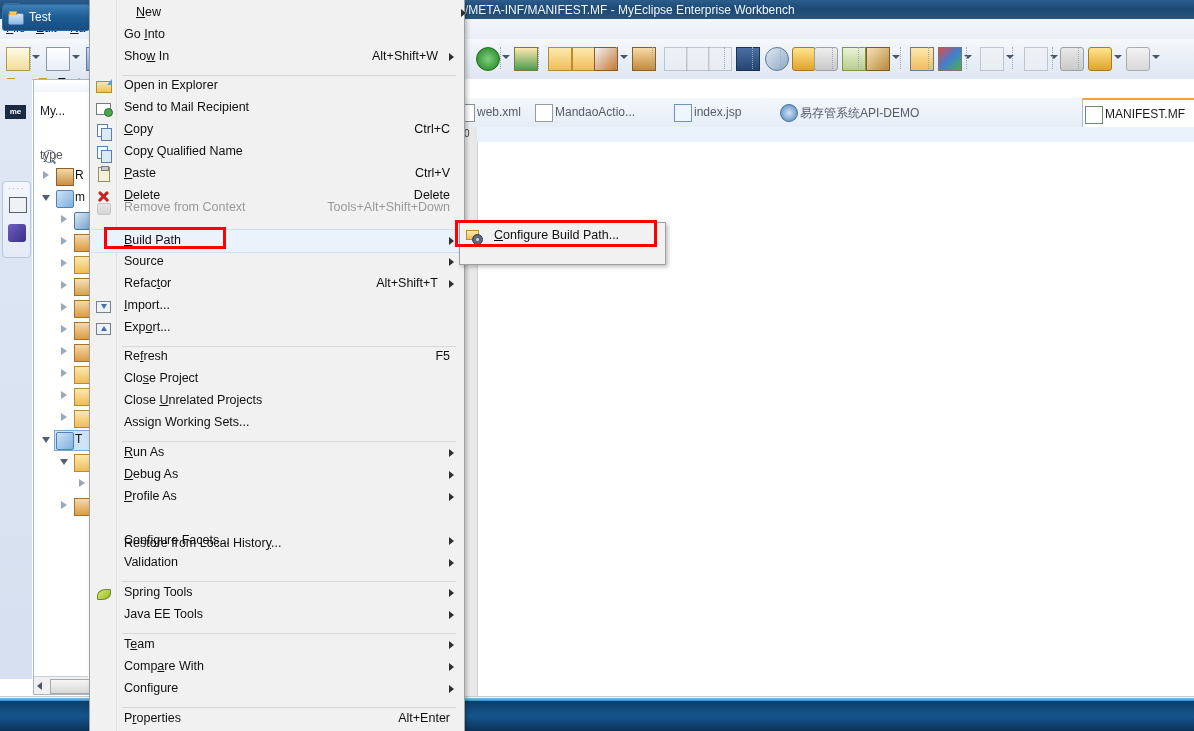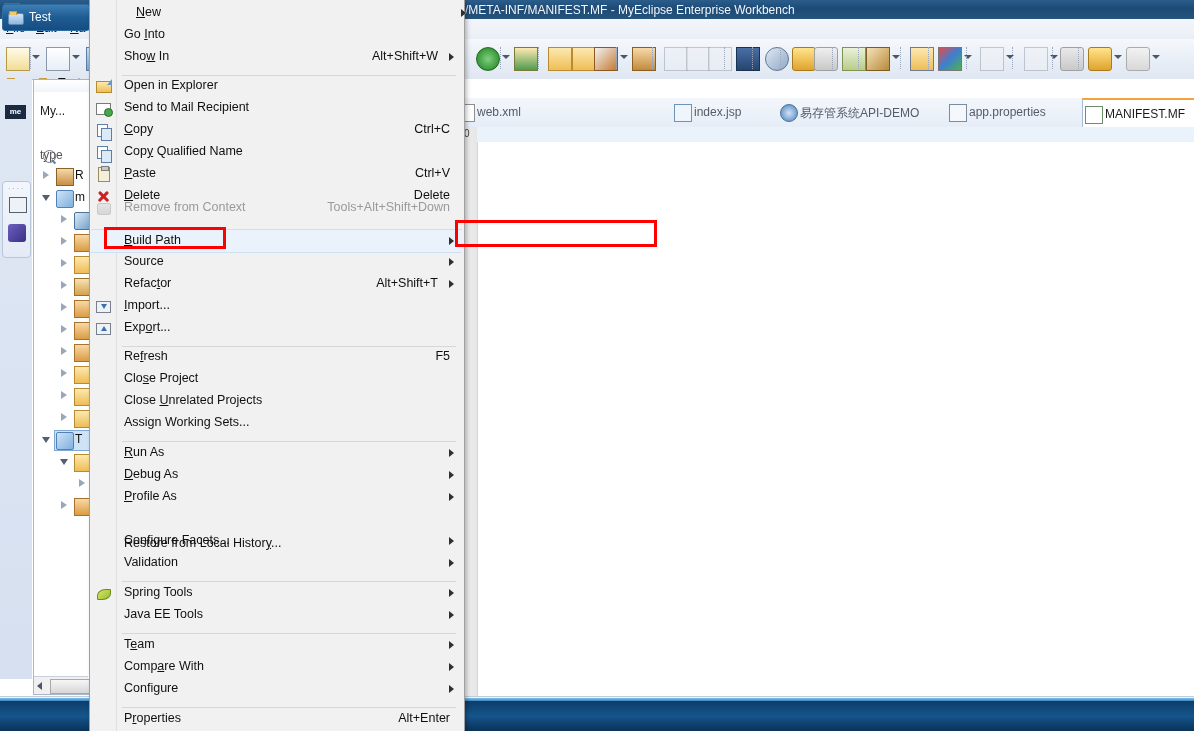--- a/index.html
+++ b/index.html
@@ -582,31 +582,31 @@
     <div class="leftarrow"></div>
     <div class="thumb"></div>
   </div>
 
   <div class="editor-area"></div>
   <div class="etabs" id="etabs">
       <div class="etab" style="left: -7px; width: 92px;">
         <span class="ico" style="background: rgb(255, 255, 255); border: 1px solid rgb(143, 143, 143);"></span>
         <span class="lbl" style="color: rgb(85, 92, 102);">web.xml</span>
       </div>
+      <div class="etab" style="left: 71px; width: 128px;">
+        <span class="ico" style="background: rgb(255, 255, 255); border: 1px solid rgb(154, 154, 154);"></span>
+        <span class="lbl" style="color: rgb(85, 92, 102);">MandaoActio...</span>
+      </div>
       <div class="etab" style="left: 210px; width: 105px;">
         <span class="ico" style="background: rgb(238, 245, 251); border: 1px solid rgb(111, 147, 184);"></span>
         <span class="lbl" style="color: rgb(85, 92, 102);">index.jsp</span>
       </div>
       <div class="etab" style="left: 316px; width: 158px;">
         <span class="ico" style="background: radial-gradient(circle, rgb(207, 227, 247) 0%, rgb(95, 143, 194) 85%); border-radius: 50%; border: 1px solid rgb(70, 114, 157);"></span>
         <span class="lbl" style="color: rgb(85, 92, 102);">易存管系统API-DEMO</span>
-      </div>
-      <div class="etab" style="left: 485px; width: 132px;">
-        <span class="ico" style="background: rgb(244, 248, 252); border: 1px solid rgb(123, 140, 158);"></span>
-        <span class="lbl" style="color: rgb(85, 92, 102);">app.properties</span>
       </div>
       <div class="etab active" style="left: 620px; width: 112px;">
         <span class="ico" style="background: rgb(255, 255, 255); border: 1px solid rgb(107, 143, 107);"></span>
         <span class="lbl">MANIFEST.MF</span>
       </div>
     </div>
   <div class="editor-body">
     <div class="ed-gutter"></div>
     <div class="ed-firstline"></div>
     <div class="ed-lineno">0</div>
@@ -778,19 +778,29 @@
           <span class="mi-arrow"></span>
         </div>
         <div class="ctx-sep" style="top: 707px;"></div>
         <div class="mi" style="top: 708px;">
           <span class="mi-label">P<span class="under">r</span>operties</span>
           <span class="mi-accel" style="right: 12px;">Alt+Enter</span>
         </div>
       </div>
   </div>
 
+  <div class="submenu">
+    <div class="sm-gutter"></div>
+    <div class="sm-item">
+      <span class="sm-icon">
+        <span class="ic-bp-folder"></span>
+          <span class="ic-bp-gear"></span>
+      </span>
+      <span class="sm-label"><span class="under">C</span>onfigure Build Path...</span>
+    </div>
+  </div>
 
   <div id="annot-host">
       <div class="redbox" style="left: 104px; top: 227px; width: 122px; height: 22px;"></div>
       <div class="redbox" style="left: 455px; top: 220px; width: 202px; height: 27px;"></div>
     </div>
 
 </div>
 
 </body></html>

